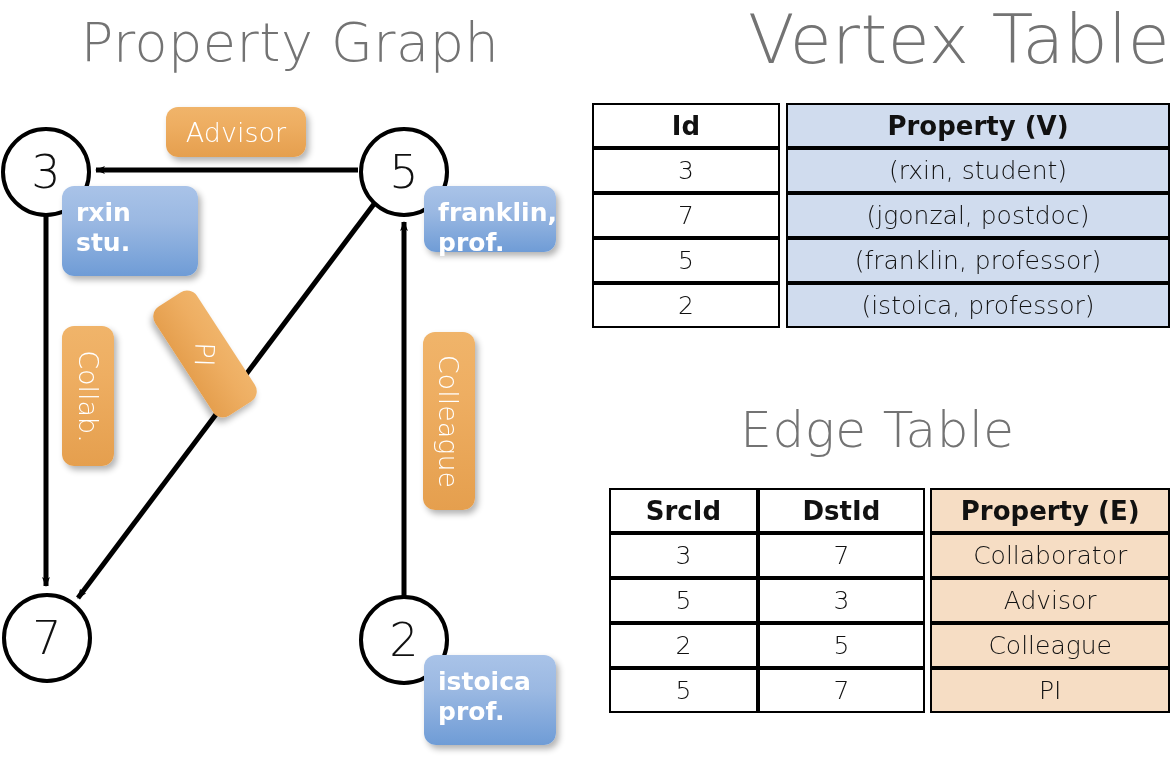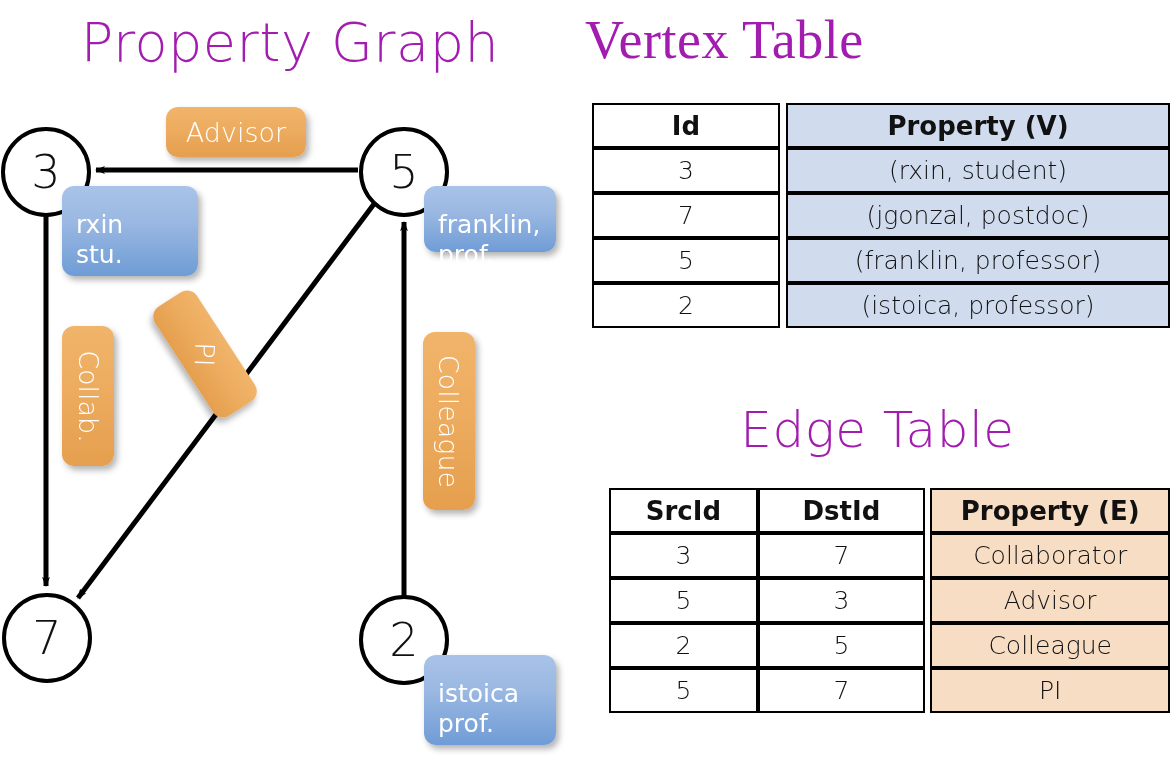--- a/index.html
+++ b/index.html
@@ -14,38 +14,37 @@
     overflow: hidden;
     font-family: "Liberation Sans", sans-serif;
     color: #000;
   }
 
   
   .title {
     position: absolute;
     font-family: "DejaVu Sans", sans-serif;
     font-weight: 300;
-    color: #a21caf;
+    color: #737373;
     letter-spacing: 0.5px;
     white-space: nowrap;
   }
   #title-property-graph {
     left: 0; top: 12px;
     width: 580px;
     text-align: center;
     font-size: 54px;
     line-height: 62px;
   }
   #title-vertex-table {
     left: 585px; top: 10px;
     width: 585px;
-    text-align: left;
-    font-size: 54px;
+    text-align: right;
+    font-size: 68px;
     line-height: 60px;
-    font-family: Liberation Serif, serif;
   }
   #title-edge-table {
     left: 585px; top: 400px;
     width: 585px;
     text-align: center;
     font-size: 50px;
     line-height: 60px;
   }
 
   
@@ -79,24 +78,24 @@
     z-index: 5;
   }
 
   
   .vbox {
     position: absolute;
     border-radius: 12px;
     background: linear-gradient(to bottom, #a9c3e8 0%, #9ab8e2 40%, #6f9cd6 100%);
     color: #ffffff;
     font-family: "DejaVu Sans", sans-serif;
-    font-weight: 400;
+    font-weight: 700;
     font-size: 25px;
     line-height: 30px;
-    padding: 24px 14px;
+    padding: 12px 14px;
     box-sizing: border-box;
     box-shadow: 3px 4px 6px rgba(0,0,0,0.30);
     z-index: 8;
   }
 
   
   .ebox {
     position: absolute;
     border-radius: 12px;
     background: linear-gradient(to bottom, #f0b46a 0%, #eeae62 35%, #e59f4e 100%);

